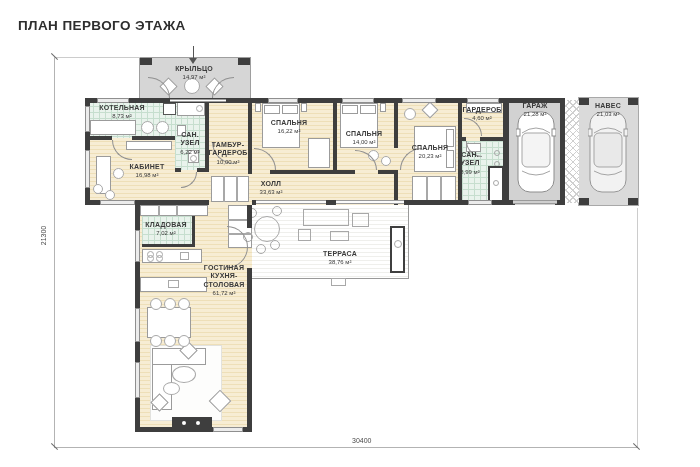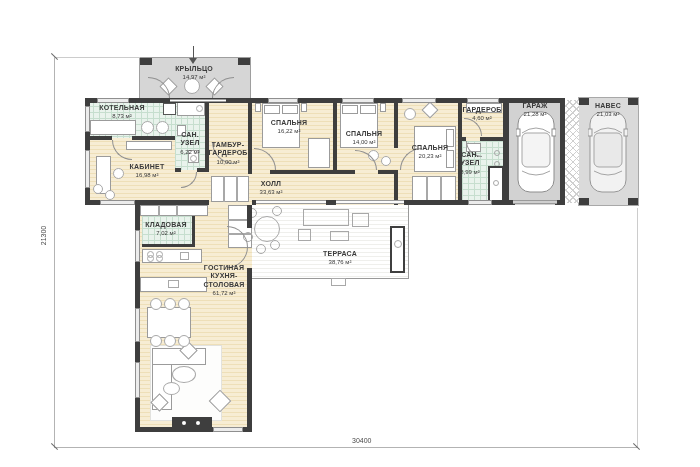--- a/index.html
+++ b/index.html
@@ -43,20 +43,21 @@
       -webkit-text-stroke:1.3px #c4c4c4;z-index:40;letter-spacing:10px;white-space:nowrap;}
   .title{position:absolute;left:18px;top:18px;font-size:13.5px;font-weight:bold;color:#2e2e2e;letter-spacing:0.4px;z-index:50;}
   .arrow-head{position:absolute;width:0;height:0;border-left:4px solid transparent;border-right:4px solid transparent;border-top:6px solid #555;z-index:8;}
   .arrow-line{position:absolute;width:1px;background:#555;z-index:8;}
 </style>
 </head>
 <body>
 
 <div class="page">
 
+  <div class="title">ПЛАН ПЕРВОГО ЭТАЖА</div>
 
   <div class="dim" style="left:54px;top:57px;width:1px;height:391px;"></div>
   <div class="dim" style="left:54px;top:447px;width:584px;height:1px;"></div>
   <div class="ext" style="left:54px;top:57px;width:86px;height:1px;"></div>
   <div class="ext" style="left:637px;top:208px;width:1px;height:240px;"></div>
   <div class="tick" style="left:50px;top:56px;"></div>
   <div class="tick" style="left:50px;top:446px;"></div>
   <div class="tick" style="left:632px;top:446px;"></div>
   <div class="dimlabel" style="left:18px;top:232px;width:50px;text-align:center;transform:rotate(-90deg);">21300</div>
   <div class="dimlabel" style="left:352px;top:437px;">30400</div>

